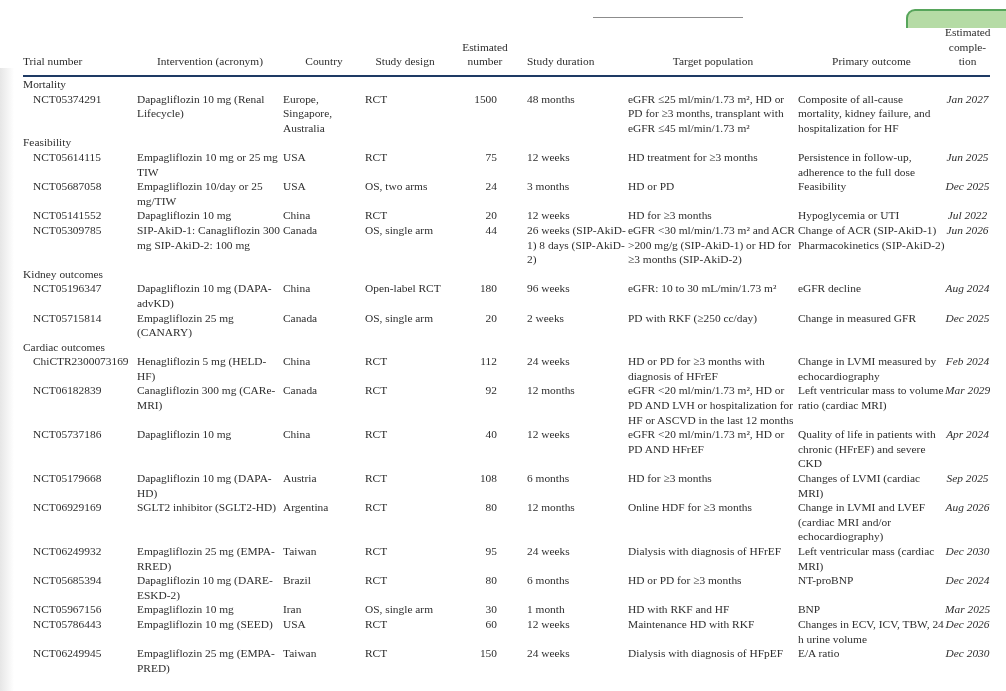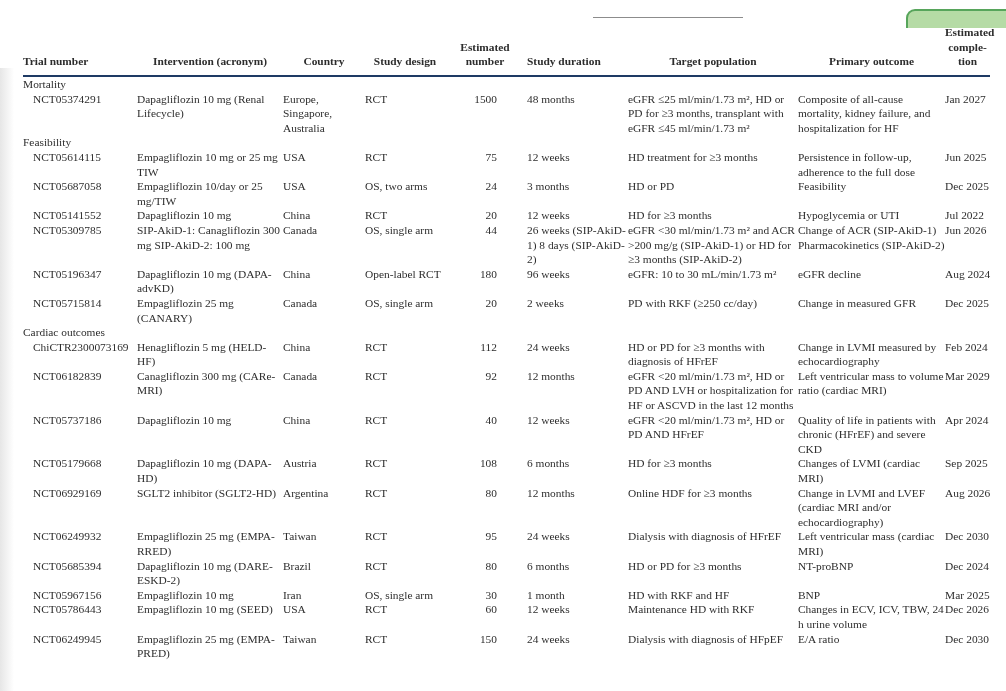--- a/index.html
+++ b/index.html
@@ -36,41 +36,41 @@
   table.trials {
     position: absolute;
     left: 23px; top: 0;
     width: 967px;
     border-collapse: collapse;
     table-layout: fixed;
     font-size: 11.4px;
     line-height: 14.6px;
   }
   thead th {
-    font-weight: bold;
+    font-weight: normal;
     vertical-align: bottom;
     height: 76px;
     padding: 0 0 6px 0;
     border-bottom: 2.5px solid #1e3a64;
     text-align: center;
   }
   th.h0 { text-align: left; margin-left: 47px; }
   th.h4 { position: relative; left: 14px; }
   th.h5 { text-align: left; padding-left: 30px; margin-top: 44px; }
   th.h8 { }
   tbody td {
     vertical-align: top;
     padding: 0;
   }
   tr.section-row td {
   }
   td.c0 { padding-left: 10px; }
   td.c4 { text-align: right; }
   td.c5 { padding-left: 30px; }
-  td.c8 { text-align: left; white-space: nowrap; }
+  td.c8 { text-align: center; white-space: nowrap; font-style: italic; }
 </style>
 </head>
 <body>
 
 <div class="page-edge"></div>
 <div class="colgroup-rule"></div>
 <div class="highlight-box"></div>
 
 <table class="trials">
   <colgroup>
@@ -152,20 +152,23 @@
         <td class="c0">NCT05309785</td>
         <td class="c1">SIP-AkiD-1: Canagliflozin 300 mg SIP-AkiD-2: 100 mg</td>
         <td class="c2">Canada</td>
         <td class="c3">OS, single arm</td>
         <td class="c4">44</td>
         <td class="c5">26 weeks (SIP-AkiD-1) 8 days (SIP-AkiD-2)</td>
         <td class="c6">eGFR &lt;30 ml/min/1.73 m² and ACR &gt;200 mg/g (SIP-AkiD-1) or HD for ≥3 months (SIP-AkiD-2)</td>
         <td class="c7">Change of ACR (SIP-AkiD-1) Pharmacokinetics (SIP-AkiD-2)</td>
         <td class="c8">Jun 2026</td>
       </tr>
+      <tr class="section-row">
+        <td colspan="9">Kidney outcomes</td>
+      </tr>
       <tr class="data-row">
         <td class="c0">NCT05196347</td>
         <td class="c1">Dapagliflozin 10 mg (DAPA-advKD)</td>
         <td class="c2">China</td>
         <td class="c3">Open-label RCT</td>
         <td class="c4">180</td>
         <td class="c5">96 weeks</td>
         <td class="c6">eGFR: 10 to 30 mL/min/1.73 m²</td>
         <td class="c7">eGFR decline</td>
         <td class="c8">Aug 2024</td>

